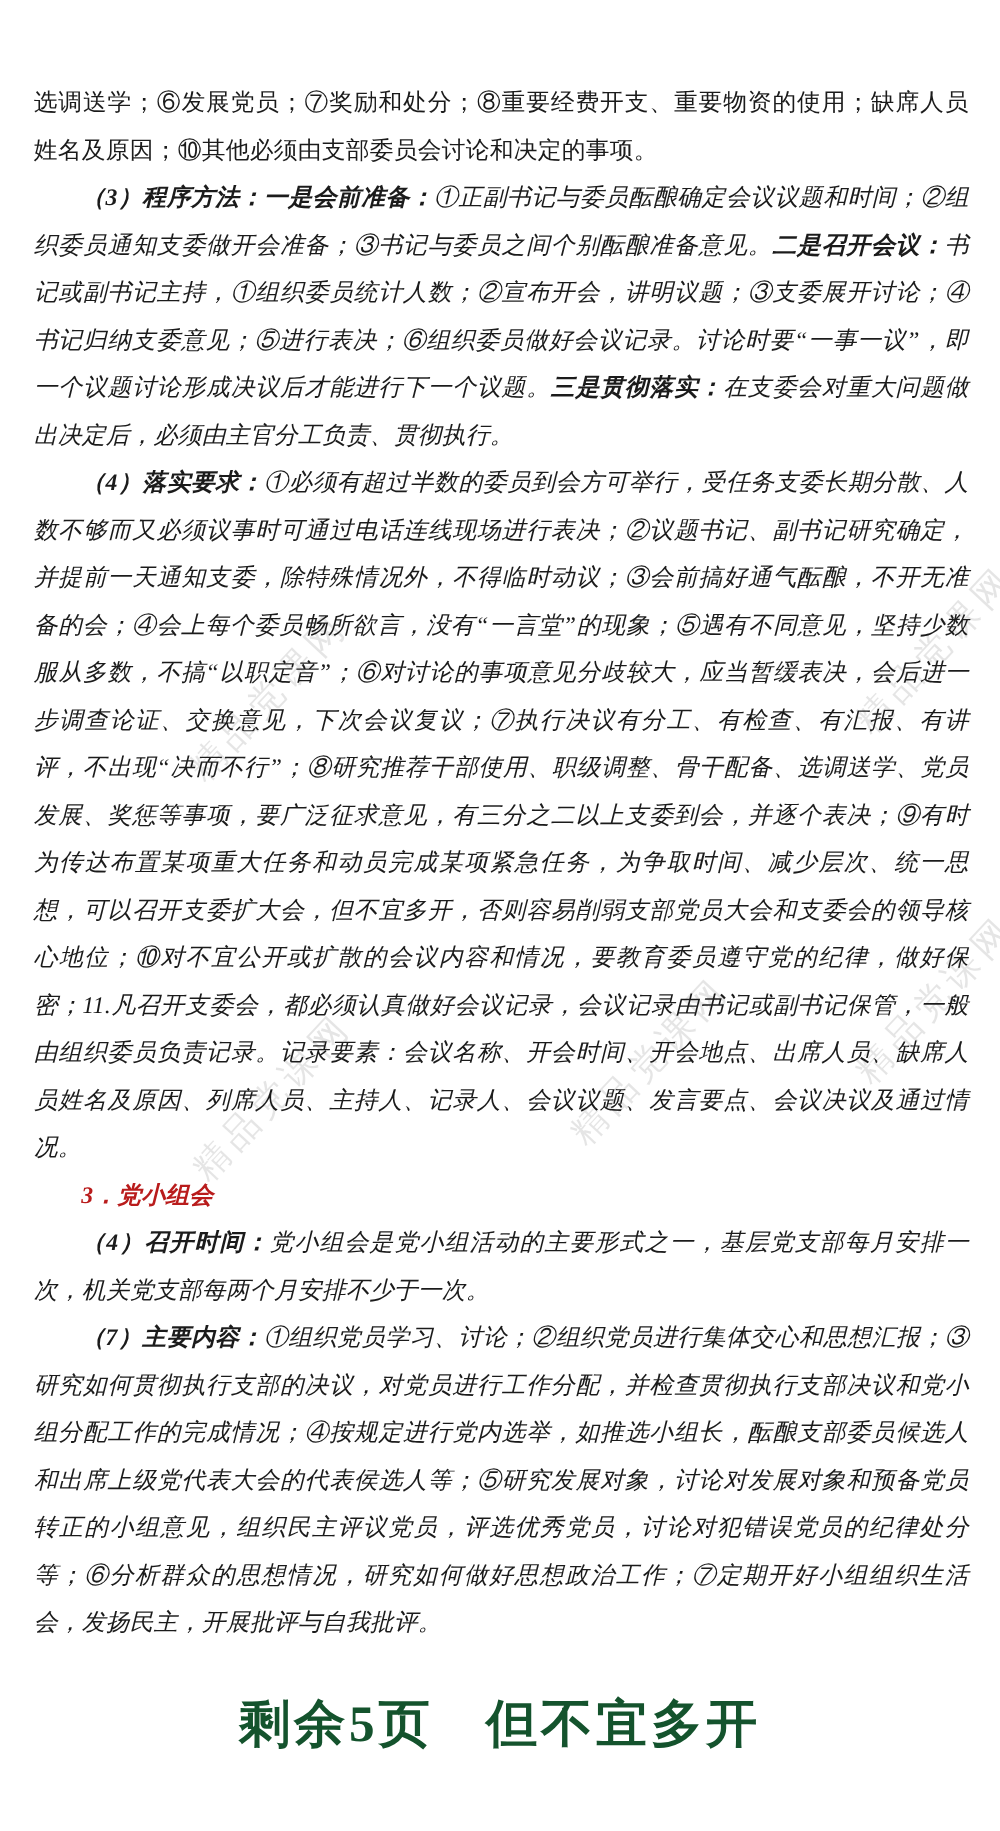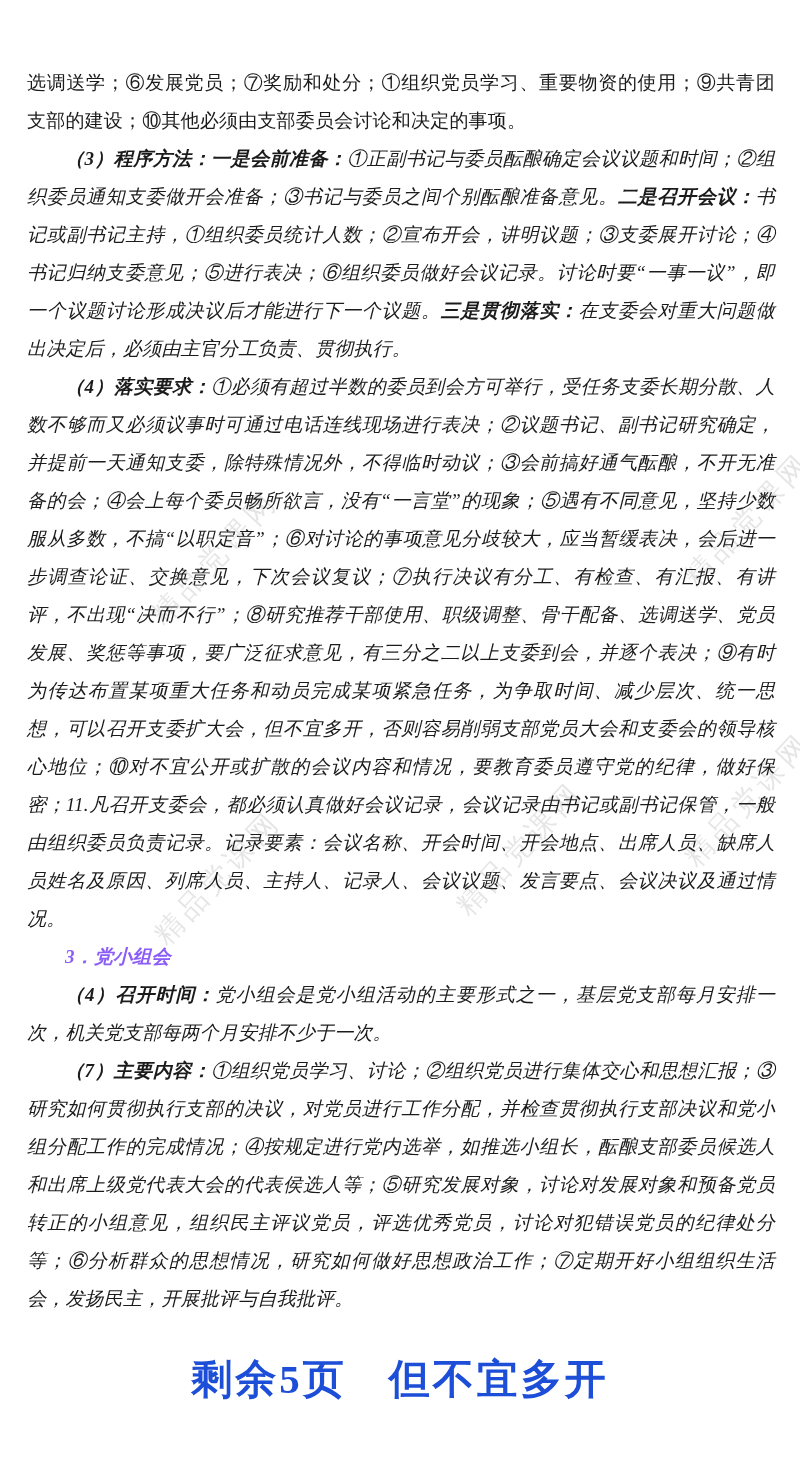--- a/index.html
+++ b/index.html
@@ -65,26 +65,26 @@
 
   <div class="watermark-layer" id="wm-layer">
       <span class="wm" style="color: rgba(0, 0, 0, 0.1); left: 215px; top: 558px;">精品党课网</span>
       <span class="wm" style="color: rgba(0, 0, 0, 0.1); left: 748px; top: 520px;">精品党课网</span>
       <span class="wm" style="color: rgba(0, 0, 0, 0.1); left: 218px; top: 878px;">精品党课网</span>
       <span class="wm" style="color: rgba(0, 0, 0, 0.1); left: 520px; top: 849px;">精品党课网</span>
       <span class="wm" style="color: rgba(0, 0, 0, 0.1); left: 748px; top: 800px;">精品党课网</span>
     </div>
 
   <div class="content" id="content">
-      <p class="para" style="color: rgb(27, 27, 27);"><span class="run">选调送学；⑥发展党员；⑦奖励和处分；①组织党员学习、重要物资的使用；⑨共青团支部的建设；⑩其他必须由支部委员会讨论和决定的事项。</span></p>
+      <p class="para" style="color: rgb(27, 27, 27);"><span class="run">选调送学；⑥发展党员；⑦奖励和处分；⑧重要经费开支、重要物资的使用；缺席人员姓名及原因；⑩其他必须由支部委员会讨论和决定的事项。</span></p>
       <p class="para indent" style="color: rgb(27, 27, 27);"><span class="run bold">（3）程序方法：一是会前准备：</span><span class="run">①正副书记与委员酝酿确定会议议题和时间；②组织委员通知支委做开会准备；③书记与委员之间个别酝酿准备意见。</span><span class="run bold">二是召开会议：</span><span class="run">书记或副书记主持，①组织委员统计人数；②宣布开会，讲明议题；③支委展开讨论；④书记归纳支委意见；⑤进行表决；⑥组织委员做好会议记录。讨论时要“一事一议”，即一个议题讨论形成决议后才能进行下一个议题。</span><span class="run bold">三是贯彻落实：</span><span class="run">在支委会对重大问题做出决定后，必须由主官分工负责、贯彻执行。</span></p>
       <p class="para indent" style="color: rgb(27, 27, 27);"><span class="run bold">（4）落实要求：</span><span class="run">①必须有超过半数的委员到会方可举行，受任务支委长期分散、人数不够而又必须议事时可通过电话连线现场进行表决；②议题书记、副书记研究确定，并提前一天通知支委，除特殊情况外，不得临时动议；③会前搞好通气酝酿，不开无准备的会；④会上每个委员畅所欲言，没有“一言堂”的现象；⑤遇有不同意见，坚持少数服从多数，不搞“以职定音”；⑥对讨论的事项意见分歧较大，应当暂缓表决，会后进一步调查论证、交换意见，下次会议复议；⑦执行决议有分工、有检查、有汇报、有讲评，不出现“决而不行”；⑧研究推荐干部使用、职级调整、骨干配备、选调送学、党员发展、奖惩等事项，要广泛征求意见，有三分之二以上支委到会，并逐个表决；⑨有时为传达布置某项重大任务和动员完成某项紧急任务，为争取时间、减少层次、统一思想，可以召开支委扩大会，但不宜多开，否则容易削弱支部党员大会和支委会的领导核心地位；⑩对不宜公开或扩散的会议内容和情况，要教育委员遵守党的纪律，做好保密；11.凡召开支委会，都必须认真做好会议记录，会议记录由书记或副书记保管，一般由组织委员负责记录。记录要素：会议名称、开会时间、开会地点、出席人员、缺席人员姓名及原因、列席人员、主持人、记录人、会议议题、发言要点、会议决议及通过情况。</span></p>
-      <p class="para indent" style="color: #8b5cf6;"><span class="run bold">3．党小组会</span></p>
+      <p class="para indent" style="color: #b91c1c;"><span class="run bold">3．党小组会</span></p>
       <p class="para indent" style="color: rgb(27, 27, 27);"><span class="run bold">（4）召开时间：</span><span class="run">党小组会是党小组活动的主要形式之一，基层党支部每月安排一次，机关党支部每两个月安排不少于一次。</span></p>
       <p class="para indent" style="color: rgb(27, 27, 27);"><span class="run bold">（7）主要内容：</span><span class="run">①组织党员学习、讨论；②组织党员进行集体交心和思想汇报；③研究如何贯彻执行支部的决议，对党员进行工作分配，并检查贯彻执行支部决议和党小组分配工作的完成情况；④按规定进行党内选举，如推选小组长，酝酿支部委员候选人和出席上级党代表大会的代表侯选人等；⑤研究发展对象，讨论对发展对象和预备党员转正的小组意见，组织民主评议党员，评选优秀党员，讨论对犯错误党员的纪律处分等；⑥分析群众的思想情况，研究如何做好思想政治工作；⑦定期开好小组组织生活会，发扬民主，开展批评与自我批评。</span></p>
     </div>
 
-  <div class="footer-banner" style="color: #1d4ed8;">
+  <div class="footer-banner" style="color: #14532d;">
     <span>剩余5页</span>
     <span>但不宜多开</span>
   </div>
 
 </div>
 
 </body></html>

